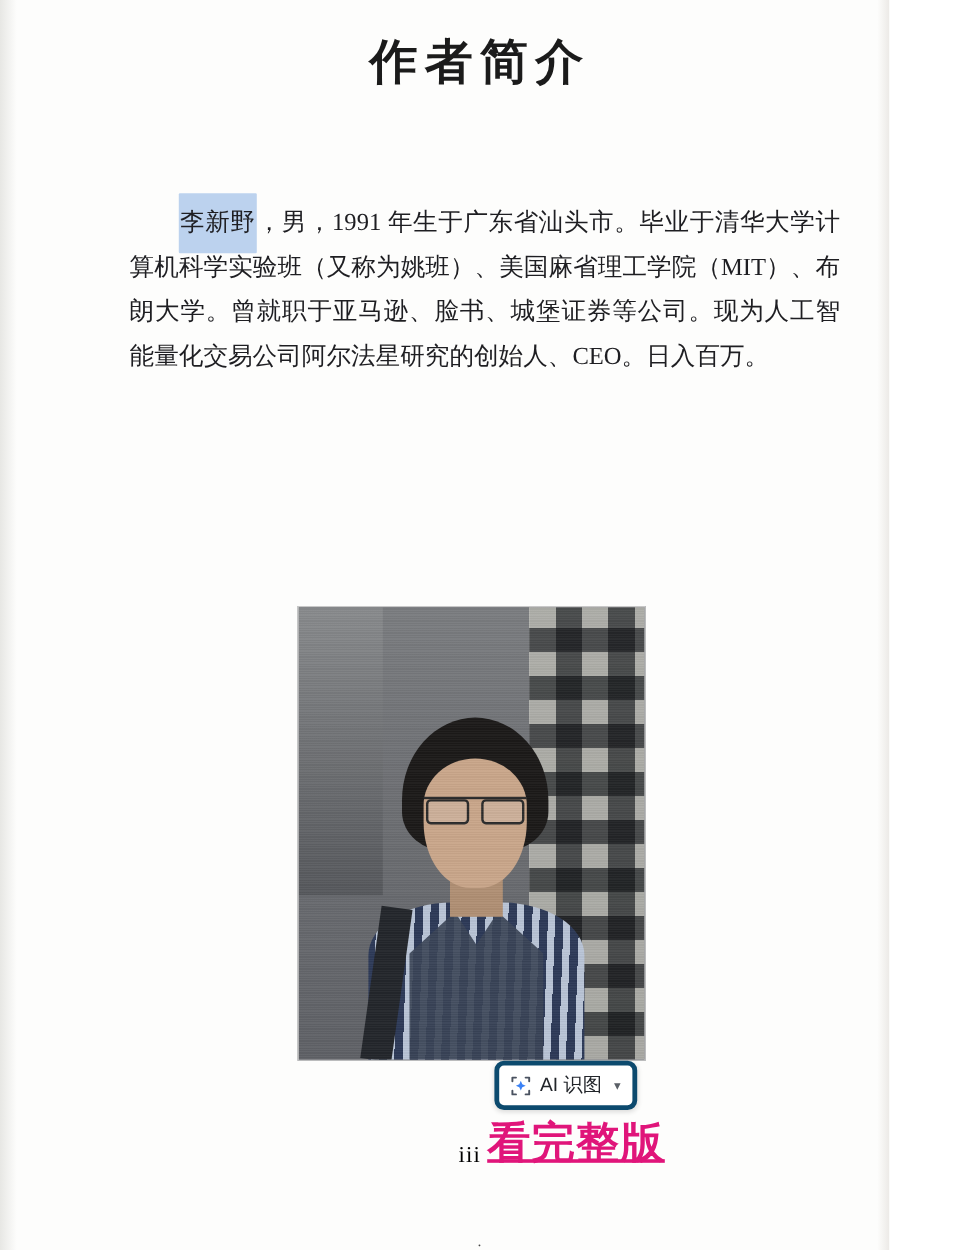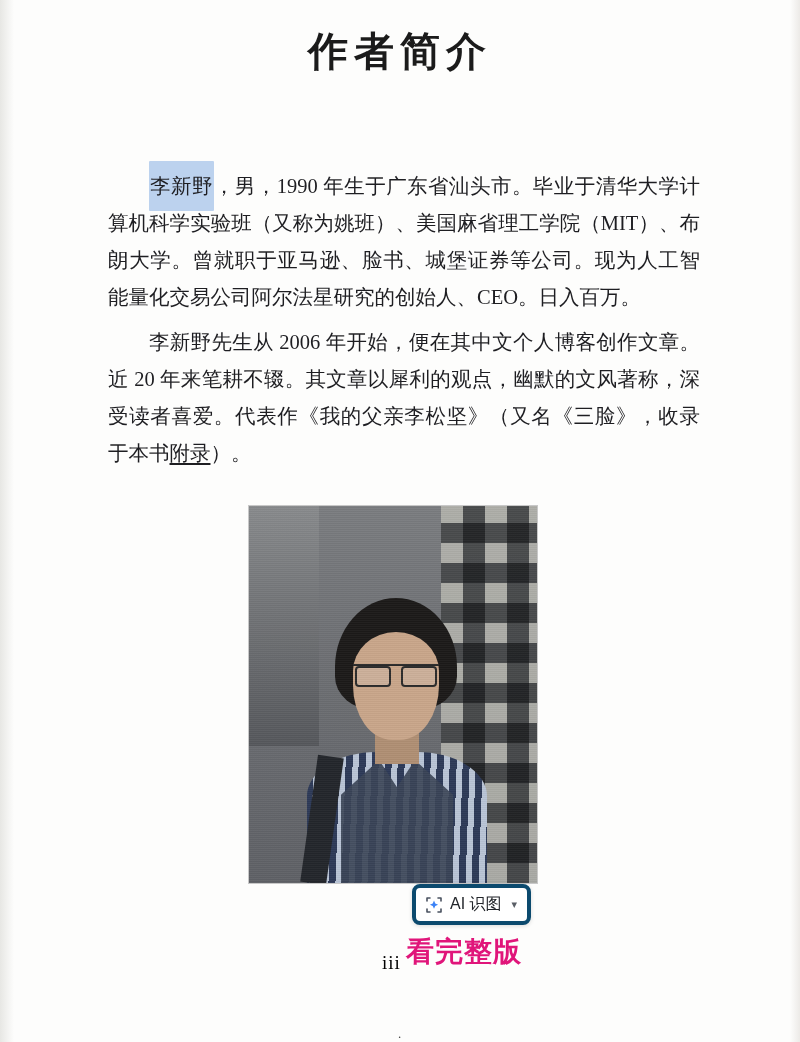--- a/index.html
+++ b/index.html
@@ -11,21 +11,21 @@
     width: 800px;
     height: 1042px;
     position: relative;
     font-family: "Liberation Serif", serif;
     overflow: hidden;
   }
 
   .page {
     position: absolute;
     left: 0; top: 0;
-    width: 800px;
+    width: 741px;
     height: 1042px;
     background: #fdfdfc;
   }
 
   
   .page::before {
     content: "";
     position: absolute;
     left: 0; top: 0;
     width: 14px; height: 100%;
@@ -259,35 +259,35 @@
     font-size: 40px;
     line-height: 42px;
     color: #e0157a;
     text-shadow: 1px 1px 0 rgba(255,255,255,.55);
     white-space: nowrap;
     letter-spacing: -1px;
   }
   .watermark .sub {
     display: block;
     text-align: left;
-    font-size: 28px;
+    font-size: 36px;
     line-height: 32px;
     letter-spacing: 1px;
+    text-decoration: underline;
   }
 </style>
 </head>
 <body>
 
 <div class="page">
 
   <div class="doc-title">作者简介</div>
 
   <div class="body-text">
-    <p class="para"><span class="sel">李新野</span><span>，男，1990 年生于广东省汕头市。毕业于清华大学计算机科学实验班（又称为姚班）、美国麻省理工学院（MIT）、布朗大学。曾就职于亚马逊、脸书、城堡证券等公司。现为人工智能量化交易公司阿尔法星研究的创始人、CEO。日入百万。</span></p>
-    <p class="para second"><span>李新野先生从 2006 年开始，便在其中文个人博客创作文章。近 20 年来笔耕不辍。其文章以犀利的观点，幽默的文风著称，深受读者喜爱。代表作《我的父亲李松坚》（又名《三脸》，收录于本书</span><span class="link-underline">附录</span><span>）。</span></p>
+    <p class="para"><span class="sel">李新野</span><span>，男，1991 年生于广东省汕头市。毕业于清华大学计算机科学实验班（又称为姚班）、美国麻省理工学院（MIT）、布朗大学。曾就职于亚马逊、脸书、城堡证券等公司。现为人工智能量化交易公司阿尔法星研究的创始人、CEO。日入百万。</span></p>
   </div>
 
   <div class="photo-wrap">
     <div class="photo-bg"></div>
     <div class="photo-leftpanel"></div>
     <div class="photo-curtain"></div>
     <div class="photo-shirt"></div>
     <div class="photo-vest"></div>
     <div class="photo-strap"></div>
     <div class="photo-neck"></div>

